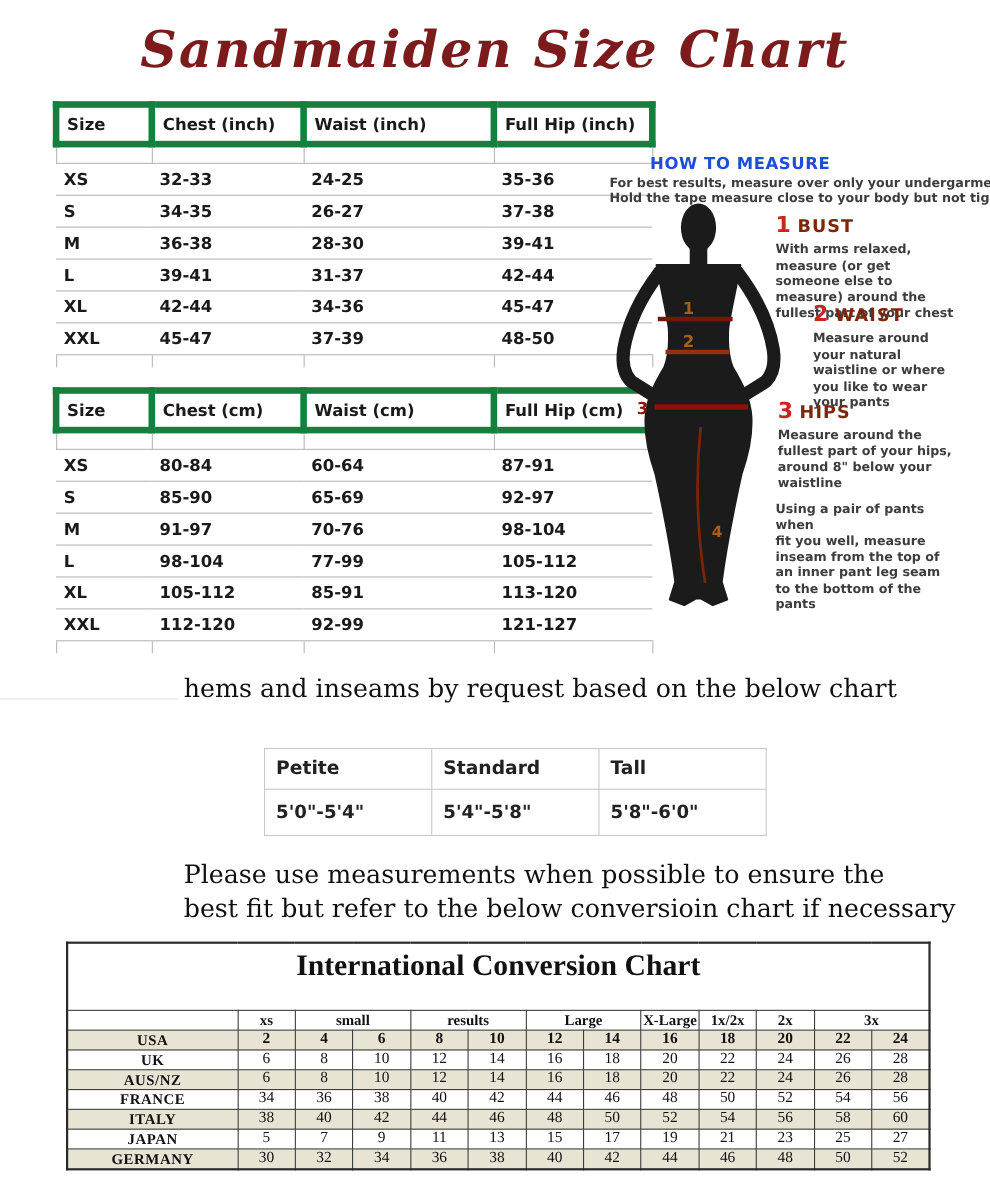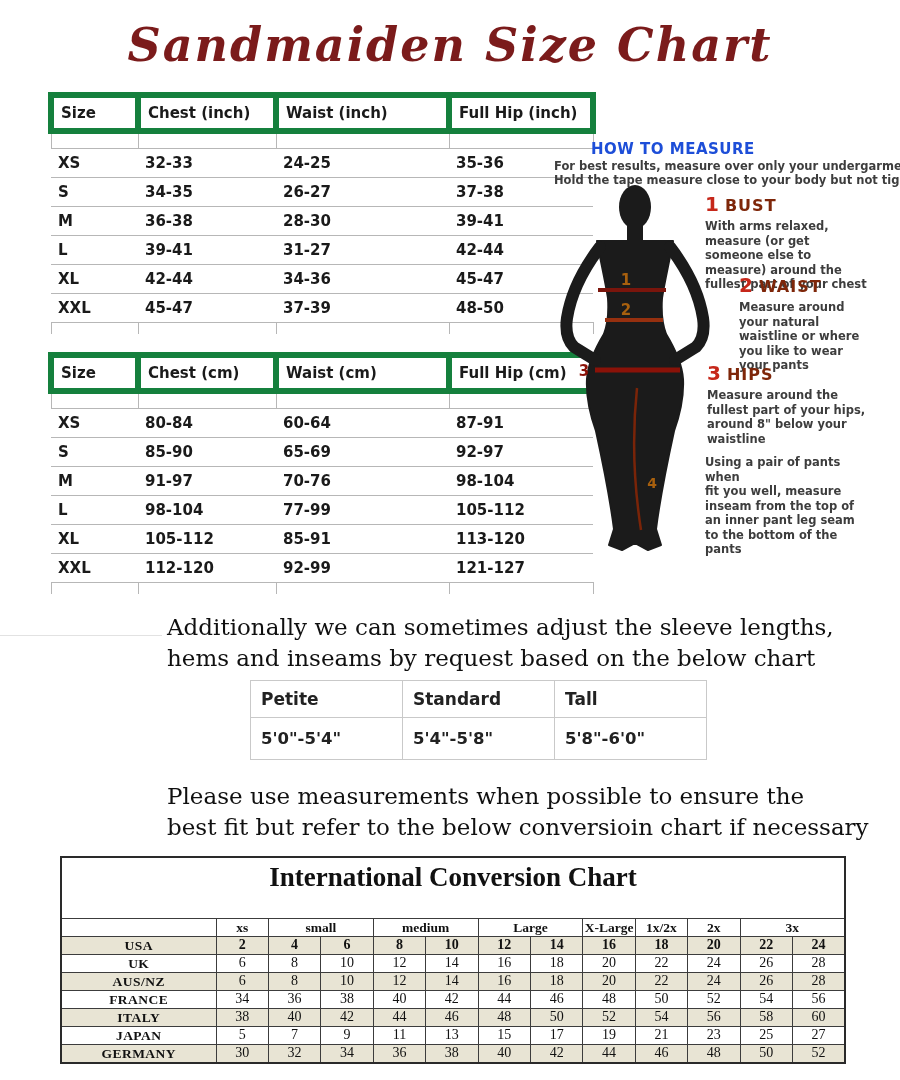--- a/index.html
+++ b/index.html
@@ -40,21 +40,21 @@
   #step-3{left:707px;top:361px;width:175px;}
   #step-4{left:705px;top:452px;width:170px;}
 
   
   .artifact-line{position:absolute;left:0;top:635px;width:162px;height:1px;background:#e2e2e2;}
   .note{position:absolute;font-family:"DejaVu Serif",serif;font-size:23px;color:#101010;
     line-height:31px;white-space:nowrap;}
   #note-1{left:167px;top:612px;} #note-2{left:167px;top:781px;}
 
   
-  #height-table{position:absolute;left:250px;top:680px;border-collapse:collapse;table-layout:fixed;width:424px;}
+  #height-table{position:absolute;left:240px;top:680px;border-collapse:collapse;table-layout:fixed;width:424px;}
   #height-table th,#height-table td{width:141px;border:1px solid #c9c9c9;text-align:left;
     padding:0 0 0 10px;font-family:"DejaVu Sans",sans-serif;font-weight:bold;color:#222;white-space:nowrap;}
   #height-table th{height:36px;font-size:17px;}
   #height-table td{height:41px;font-size:16.5px;}
 
   
   #conv-table{position:absolute;left:60px;top:856px;width:786px;border-collapse:collapse;
     table-layout:fixed;border:2px solid #2a2a2a;font-family:"Liberation Serif",serif;}
   #conv-table col.lab{width:155px;}
   #conv-table td,#conv-table th{border:1px solid #3c3c3c;text-align:center;padding:0;line-height:1.15;}
@@ -107,21 +107,21 @@
     </tr>
     <tr class="data">
       <td>M</td>
       <td>36-38</td>
       <td>28-30</td>
       <td>39-41</td>
     </tr>
     <tr class="data">
       <td>L</td>
       <td>39-41</td>
-      <td>31-27</td>
+      <td>31-37</td>
       <td>42-44</td>
     </tr>
     <tr class="data">
       <td>XL</td>
       <td>42-44</td>
       <td>34-36</td>
       <td>45-47</td>
     </tr>
     <tr class="data">
       <td>XXL</td>
@@ -286,21 +286,20 @@
         <div>inseam from the top of</div>
         <div>an inner pant leg seam</div>
         <div>to the bottom of the</div>
         <div>pants</div>
       </div>
   </div>
 
   <div class="artifact-line"></div>
 
   <div class="note" id="note-1">
-    <div>Additionally we can sometimes adjust the sleeve lengths,</div>
     <div>hems and inseams by request based on the below chart</div>
   </div>
 
   <table id="height-table">
     <tbody>
         <tr>
       <th>Petite</th>
       <th>Standard</th>
       <th>Tall</th>
     </tr>
@@ -334,21 +333,21 @@
         <col>
     </colgroup>
     <tbody>
         <tr>
       <td class="cc-title" colspan="13">International Conversion Chart</td>
     </tr>
     <tr>
       <th class="cc-group"></th>
       <th class="cc-group" colspan="1">xs</th>
       <th class="cc-group" colspan="2">small</th>
-      <th class="cc-group" colspan="2">medium</th>
+      <th class="cc-group" colspan="2">results</th>
       <th class="cc-group" colspan="2">Large</th>
       <th class="cc-group" colspan="1">X-Large</th>
       <th class="cc-group" colspan="1">1x/2x</th>
       <th class="cc-group" colspan="1">2x</th>
       <th class="cc-group" colspan="2">3x</th>
     </tr>
     </tbody>
       <tbody>
         <tr class="beige">
           <td class="cc-region">USA</td>

